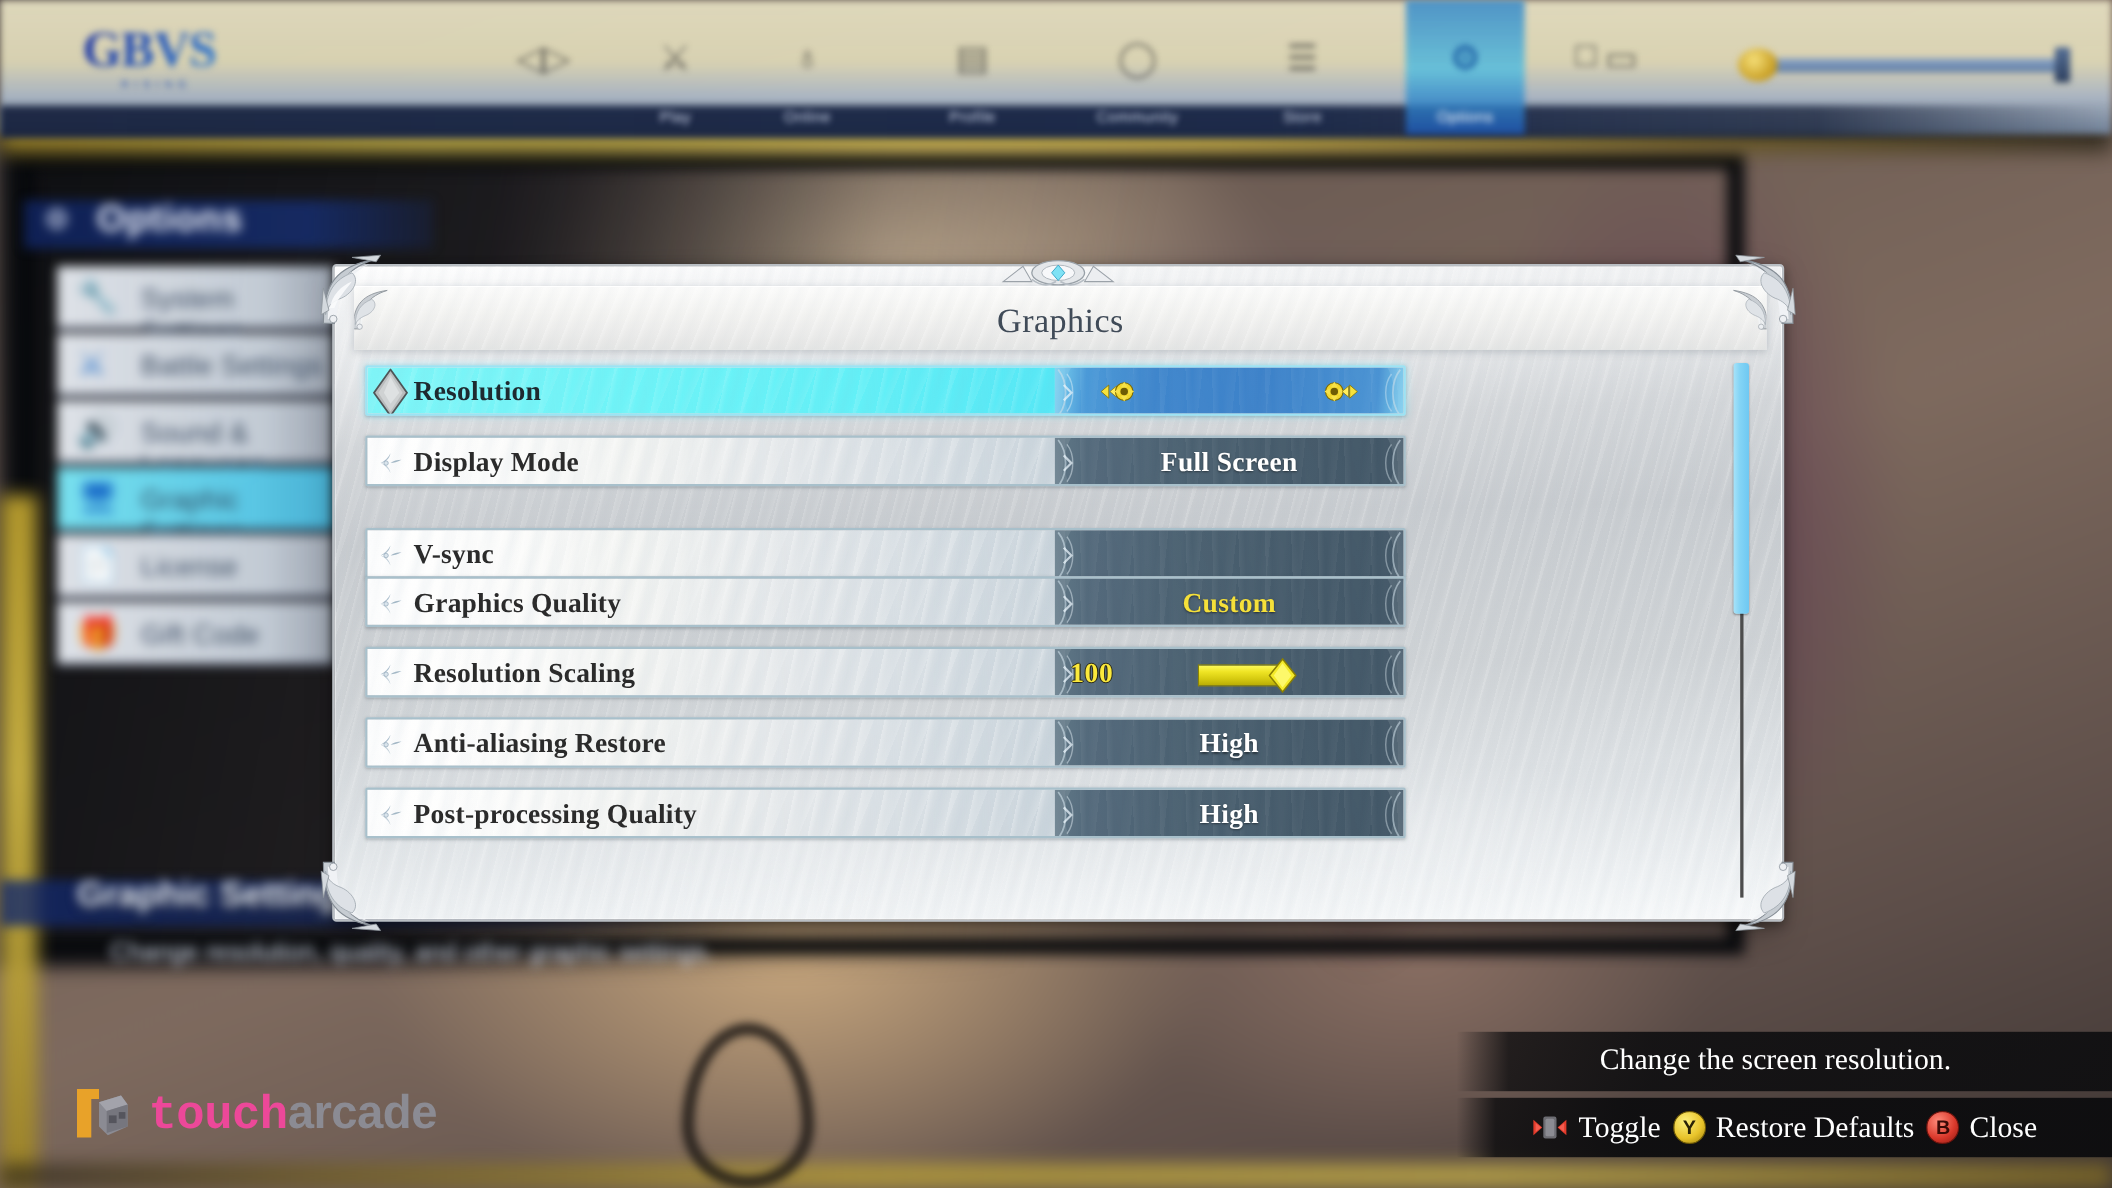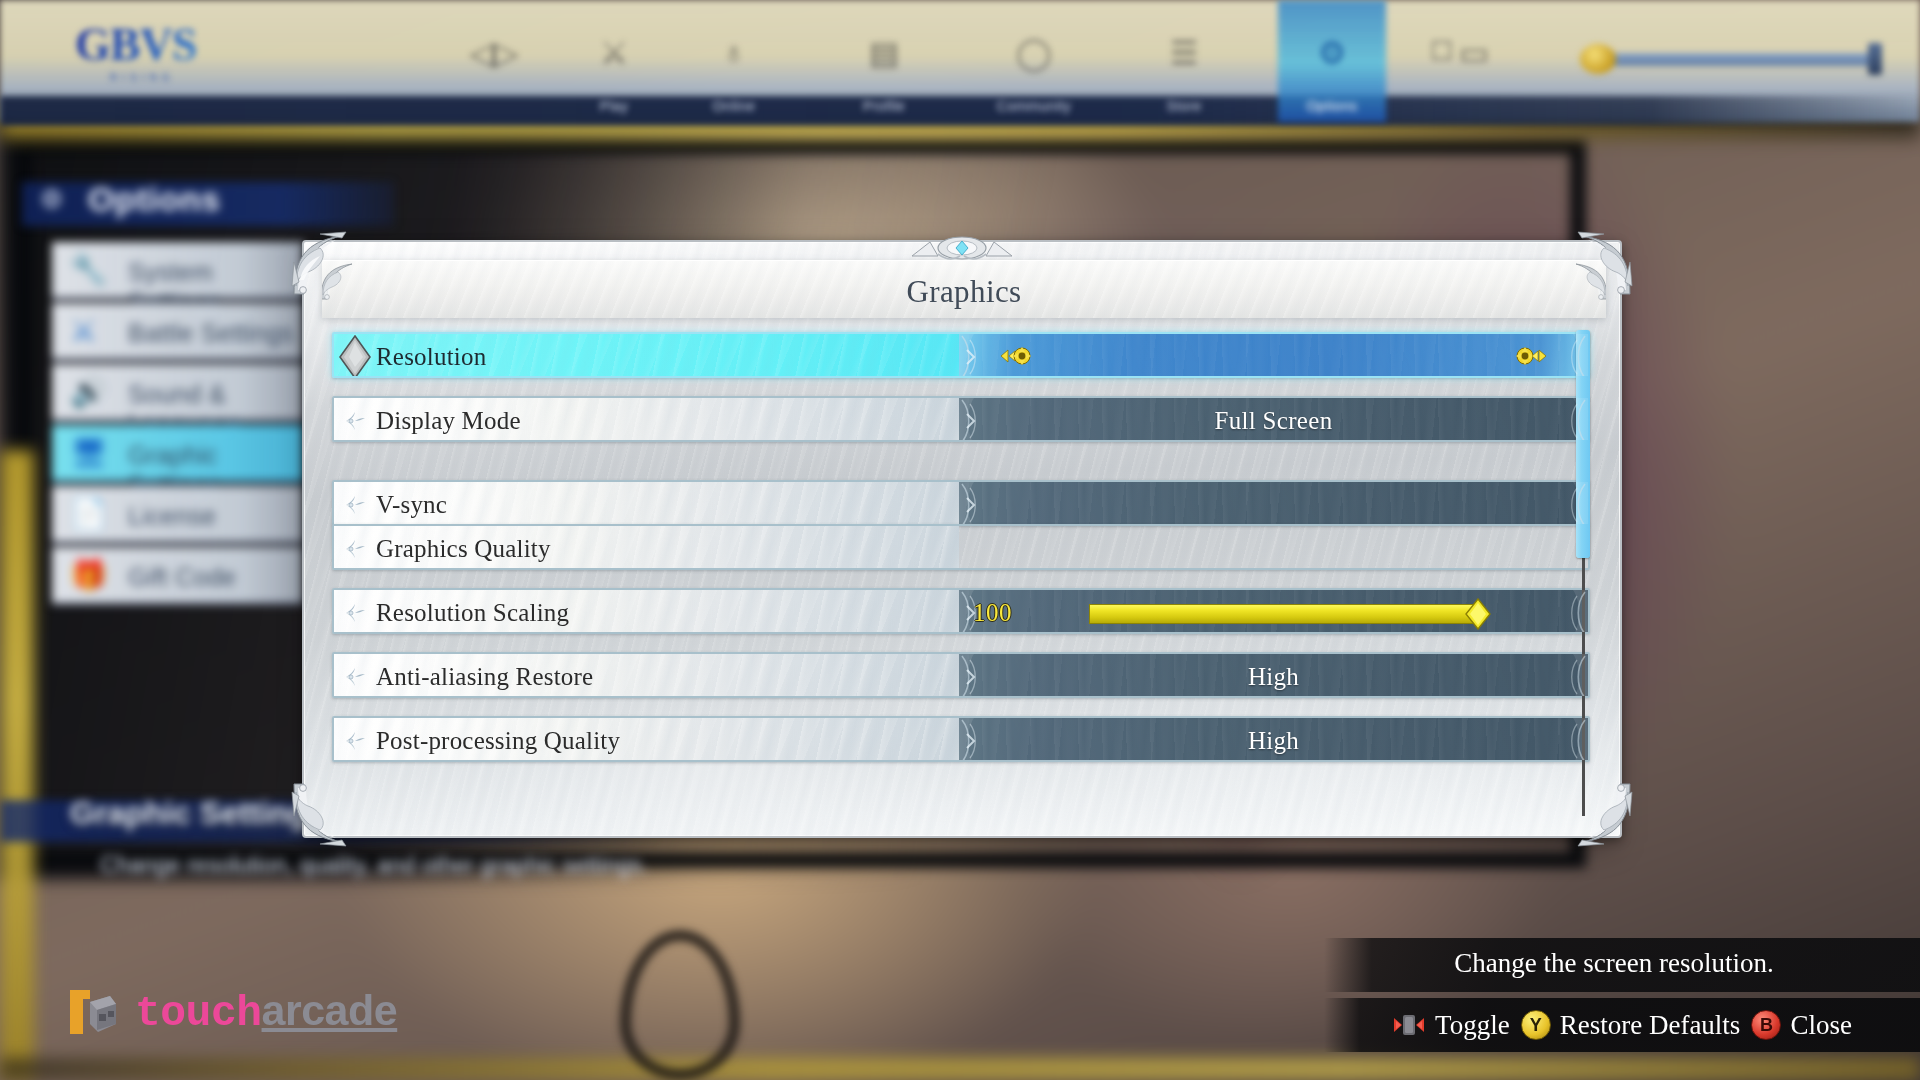--- a/index.html
+++ b/index.html
@@ -226,21 +226,21 @@
   .corner.br { right:-12px; bottom:-12px; transform:scale(-1,-1); }
   .hcorner { position:absolute; width:44px; height:44px; z-index:6; pointer-events:none; }
   .hcorner.l { left:-4px; top:-2px; }
   .hcorner.r { right:-4px; top:-2px; transform:scaleX(-1); }
 
   
   .list {
     position:absolute; left:28px; top:90px; width:1228px; height:480px;
   }
   .row {
-    position:absolute; left:0; width:1258px; height:46px;
+    position:absolute; left:0; width:946px; height:46px;font-weight:bold;
   }
   .row-inner {
     position:absolute; inset:0; display:flex;
     border:2px solid #a8c0cb; border-radius:2px; overflow:hidden;
     box-shadow:0 1px 3px rgba(60,72,84,.30);
   }
   .row-label-panel {
     position:relative; width:625px; height:100%;
     background:linear-gradient(97deg,#ffffff 0%, #fdfdfc 18%, #f4f5f3 38%, #e7eaec 60%, #d8dfe4 82%, #ccd6dd 100%);
     overflow:hidden;
@@ -382,21 +382,21 @@
     color:#3a0a06; border:1px solid #70140d;
   }
 
   
   #watermark {
     position:absolute; left:66px; top:984px; display:flex; align-items:center; gap:13px;
   }
   .wm-mark { width:56px; height:56px; position:relative; }
   .wm-text { font-size:43px; font-weight:bold; letter-spacing:-.5px; }
   .wm-text .t1 { color:#ec4899;font-family:Liberation Mono, monospace; }
-  .wm-text .t2 { color:#8b8b93;text-decoration:underline; }
+  .wm-text .t2 { color:#8b8b93; }
 </style>
 </head>
 <body>
 
 <div id="bg-layer">
   <div class="bg-base"></div>
   <div class="bg-char-sil"></div>
   <div class="bg-dark-panel"></div>
   <div class="bg-dark-frame"></div>
   <div class="bg-yellowstripe"></div>
@@ -614,20 +614,35 @@
           <div class="row-inner">
             <div class="row-label-panel">
               <div class="row-label-tex"></div>
               <span class="row-bullet"><svg viewBox="0 0 22 22" width="22" height="22">
                   <path d="M2 11 C6 9 9 6 11 2 C10 7 7 10 2 11 Z" fill="#9fb4c4" opacity=".85"></path>
                   <path d="M2 11 C6 13 9 16 11 20 C10 15 7 12 2 11 Z" fill="#b3c4d1" opacity=".8"></path>
                   <path d="M11 11 C14 9 17 8 21 8 C17 10 14 11 11 11 Z" fill="#8da6b8" opacity=".8"></path>
                   <circle cx="7" cy="11" r="2" fill="#d9e4ec" stroke="#8ea4b5" stroke-width=".6"></circle>
                 </svg></span>
               <div class="row-label">Graphics Quality</div>
+            </div>
+            <div class="row-value-panel">
+              <div class="row-value-tex"></div>
+              <span class="chev-l"><svg viewBox="0 0 30 46" width="30" height="46" preserveAspectRatio="none">
+                  <path d="M0 0 L16 0 C8 12 8 34 16 46 L0 46 Z" fill="#ffffff" opacity=".10"></path>
+                  <path d="M4 2 C13 13 13 33 4 44" fill="none" stroke="#cfe0ea" stroke-width="1.6" opacity=".6"></path>
+                  <path d="M12 6 C19 15 19 31 12 40" fill="none" stroke="#e7f2f8" stroke-width="1.3" opacity=".45"></path>
+                  <path d="M9 16 L16 23 L9 30" fill="none" stroke="#e8f3f9" stroke-width="2" opacity=".75"></path>
+                </svg></span>
+              <span class="chev-r"><svg viewBox="0 0 30 46" width="30" height="46" preserveAspectRatio="none">
+                  <path d="M30 0 L14 0 C22 12 22 34 14 46 L30 46 Z" fill="#ffffff" opacity=".10"></path>
+                  <path d="M26 2 C17 13 17 33 26 44" fill="none" stroke="#cfe0ea" stroke-width="1.6" opacity=".55"></path>
+                  <path d="M18 6 C11 15 11 31 18 40" fill="none" stroke="#e7f2f8" stroke-width="1.3" opacity=".4"></path>
+                </svg></span>
+              <div class="row-value accent">Custom</div>
             </div>
           </div>
         </div>
         <div class="row" style="top: 256px;">
           <div class="row-inner">
             <div class="row-label-panel">
               <div class="row-label-tex"></div>
               <span class="row-bullet"><svg viewBox="0 0 22 22" width="22" height="22">
                   <path d="M2 11 C6 9 9 6 11 2 C10 7 7 10 2 11 Z" fill="#9fb4c4" opacity=".85"></path>
                   <path d="M2 11 C6 13 9 16 11 20 C10 15 7 12 2 11 Z" fill="#b3c4d1" opacity=".8"></path>

